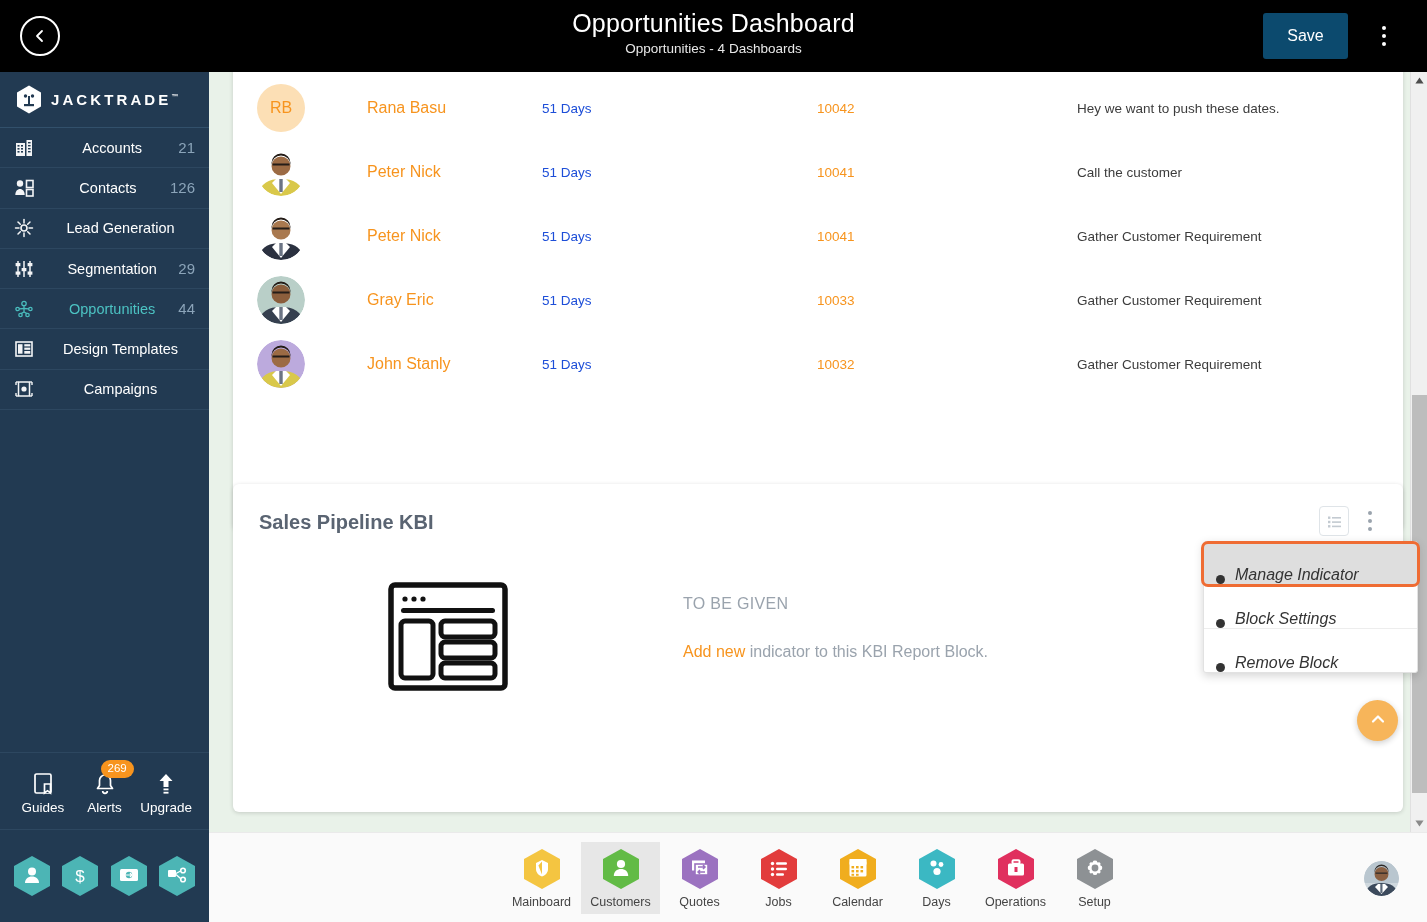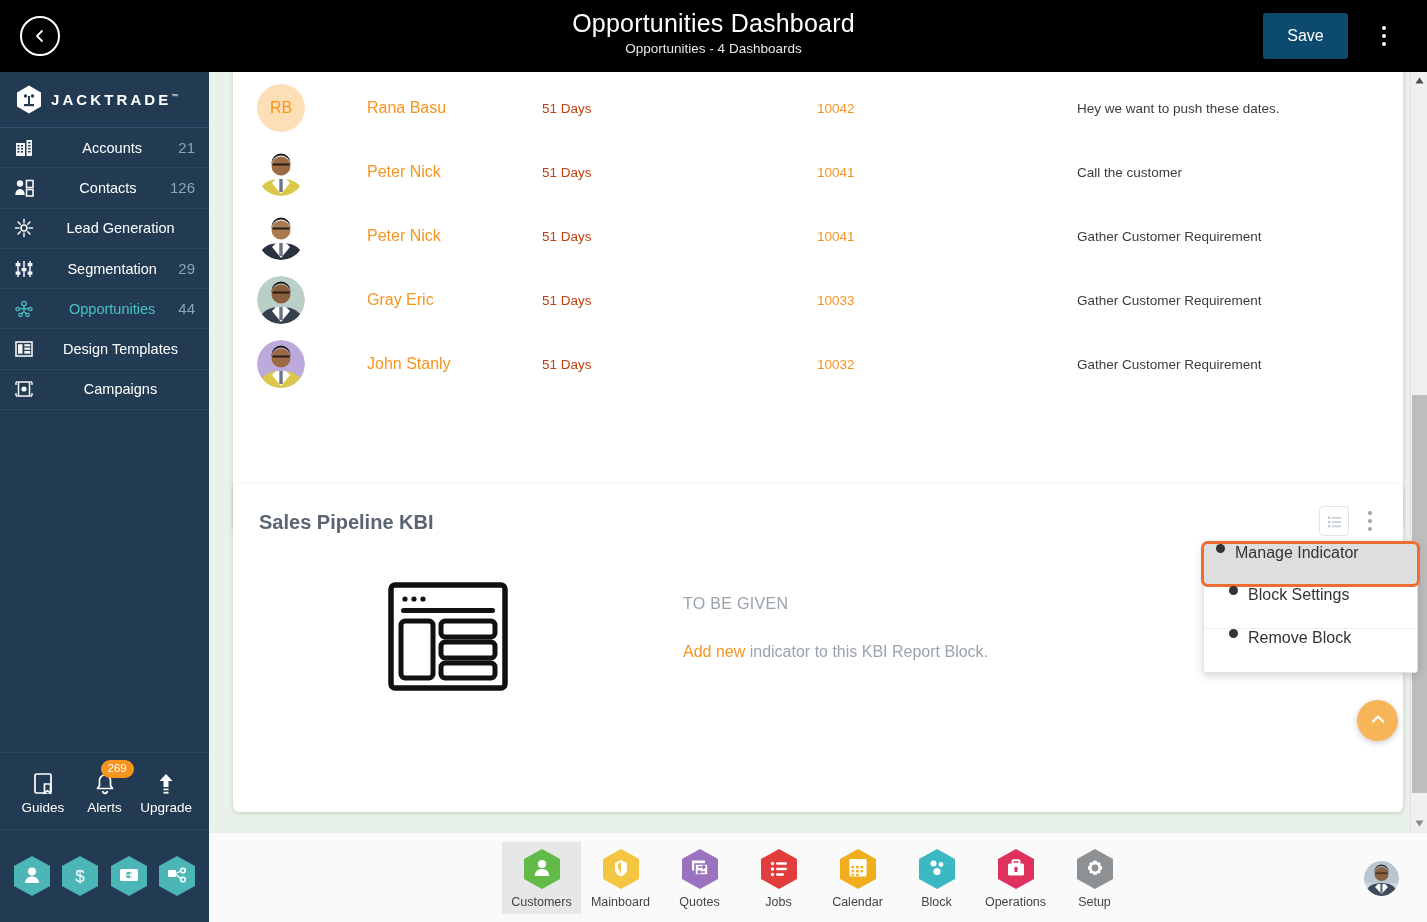--- a/index.html
+++ b/index.html
@@ -103,21 +103,21 @@
   .row {
     display: flex; align-items: center; height: 64px; padding: 0 0 0 24px;
   }
   .cell-av { width: 110px; flex: 0 0 110px; display: flex; align-items: center; }
   .av { width: 48px; height: 48px; border-radius: 50%; overflow: hidden; position: relative; }
   .av-initials {
     width: 48px; height: 48px; border-radius: 50%; background: #fcdfb5;
     color: #f7941e; font-size: 16px; display: flex; align-items: center; justify-content: center;
   }
   .cell-name { width: 175px; flex: 0 0 175px; font-size: 16px; color: #f7941e; cursor: pointer; }
-  .cell-days { width: 275px; flex: 0 0 275px; font-size: 13.5px; color: #c2410c; }
+  .cell-days { width: 275px; flex: 0 0 275px; font-size: 13.5px; color: #1d4ed8; }
   .cell-id   { width: 260px; flex: 0 0 260px; font-size: 13.5px; color: #f7941e; cursor: pointer; }
   .cell-note { flex: 1 1 auto; font-size: 13.5px; color: #3c3c3c; }
 
   .kbi-title {
     position: absolute; left: 26px; top: 27px; font-size: 20px; font-weight: 700; color: #5a6472;
   }
   .kbi-actions { position: absolute; right: 22px; top: 22px; display: flex; align-items: center; gap: 10px; }
   .list-btn {
     width: 30px; height: 30px; border: 1px solid #dfe4e8; border-radius: 4px;
     display: flex; align-items: center; justify-content: center; cursor: pointer; background: #fff;
@@ -135,22 +135,22 @@
   .kbi-add { font-size: 16px; color: #9aa3ad; margin-top: 30px; }
   .kbi-add a { color: #f7941e; text-decoration: none; cursor: pointer; }
 
   
   .ctx-menu {
     position: absolute; left: 1203px; top: 541px; width: 215px;
     background: #fff; border: 1px solid #e2e2e2; border-radius: 3px;
     box-shadow: 0 3px 10px rgba(0,0,0,.17); z-index: 40;
   }
   .ctx-item {
-    height: 43px; display: flex; align-items: flex-start; padding: 0 25px;
-    font-size: 16px; color: #333; cursor: pointer; border-bottom: 1px solid #ededed;
+    height: 43px; display: flex; align-items: flex-end; padding: 0 12px;
+    font-size: 16px; color: #333; cursor: pointer; border-bottom: 1px solid #ededed; font-style: italic;
   }
   .ctx-item:last-child { border-bottom: none; }
   .ctx-item .dot { width: 9px; height: 9px; border-radius: 50%; background: #333; margin-right: 10px; flex: 0 0 9px; }
   .ctx-item.highlight {
     background: #dedede; border: 3px solid #ef6c33; border-radius: 7px;
     height: 46px; margin: -1px -3px; padding-left: 12px;
   }
 
   
   .fab-top {
@@ -598,35 +598,35 @@
     <div class="thumb"></div>
     <div class="arrow-dn">
       <svg width="9" height="7" viewBox="0 0 9 7">
           <polygon points="4.5,6.4 0.4,0.6 8.6,0.6" fill="#8a8a8a"></polygon>
         </svg>
     </div>
   </div>
 
   <div class="bottombar">
     <div class="bb-items" id="bb-items">
+        <div class="bb-item">
+          <span class="hexwrap"><svg width="38" height="42" viewBox="0 0 38 42">
+              <polygon points="19,1 37,11 37,31 19,41 1,31 1,11" fill="#f4c541"></polygon>
+              <path d="M19 12 l6 3 v6 c0 4-3 6.5-6 7.5 c-3-1-6-3.5-6-7.5 v-6 z" fill="#fff"></path>
+              <path d="M19 13.5 l-3.6 4 l3.6 9 z" fill="#f4c541"></path>
+            </svg></span>
+          <span class="bb-label">Mainboard</span>
+        </div>
         <div class="bb-item active">
           <span class="hexwrap"><svg width="38" height="42" viewBox="0 0 38 42">
               <polygon points="19,1 37,11 37,31 19,41 1,31 1,11" fill="#62bb46"></polygon>
               <circle cx="19" cy="16" r="4.1" fill="#fff"></circle>
               <path d="M11.8 28 c0-4.4 3.2-6.9 7.2-6.9 s7.2 2.5 7.2 6.9 z" fill="#fff"></path>
             </svg></span>
           <span class="bb-label">Customers</span>
-        </div>
-        <div class="bb-item">
-          <span class="hexwrap"><svg width="38" height="42" viewBox="0 0 38 42">
-              <polygon points="19,1 37,11 37,31 19,41 1,31 1,11" fill="#f4c541"></polygon>
-              <path d="M19 12 l6 3 v6 c0 4-3 6.5-6 7.5 c-3-1-6-3.5-6-7.5 v-6 z" fill="#fff"></path>
-              <path d="M19 13.5 l-3.6 4 l3.6 9 z" fill="#f4c541"></path>
-            </svg></span>
-          <span class="bb-label">Mainboard</span>
         </div>
         <div class="bb-item">
           <span class="hexwrap"><svg width="38" height="42" viewBox="0 0 38 42">
               <polygon points="19,1 37,11 37,31 19,41 1,31 1,11" fill="#9b72c0"></polygon>
               <rect x="11" y="12.5" width="13" height="10" fill="#fff"></rect>
               <rect x="14" y="16" width="13" height="11" fill="#fff" stroke="#9b72c0" stroke-width="1.6"></rect>
               <path d="M17 19 h7 m-2 -2 l2 2 l-2 2" stroke="#9b72c0" stroke-width="1.5" fill="none"></path>
               <path d="M24 24 h-7 m2 2 l-2 -2 l2 -2" stroke="#9b72c0" stroke-width="1.5" fill="none"></path>
             </svg></span>
           <span class="bb-label">Quotes</span>
@@ -664,21 +664,21 @@
             </svg></span>
           <span class="bb-label">Calendar</span>
         </div>
         <div class="bb-item">
           <span class="hexwrap"><svg width="38" height="42" viewBox="0 0 38 42">
               <polygon points="19,1 37,11 37,31 19,41 1,31 1,11" fill="#3bb8c3"></polygon>
               <circle cx="15.5" cy="15.5" r="3" fill="#fff"></circle>
               <circle cx="23" cy="16.5" r="2.4" fill="#fff"></circle>
               <circle cx="19" cy="23.5" r="3.6" fill="#fff"></circle>
             </svg></span>
-          <span class="bb-label">Block</span>
+          <span class="bb-label">Days</span>
         </div>
         <div class="bb-item">
           <span class="hexwrap"><svg width="38" height="42" viewBox="0 0 38 42">
               <polygon points="19,1 37,11 37,31 19,41 1,31 1,11" fill="#e0305e"></polygon>
               <rect x="11" y="15.5" width="16" height="12" rx="1.5" fill="#fff"></rect>
               <rect x="15.5" y="12.3" width="7" height="3.5" rx="1" fill="none" stroke="#fff" stroke-width="2"></rect>
               <rect x="17.5" y="19" width="3" height="5" fill="#e0305e"></rect>
             </svg></span>
           <span class="bb-label">Operations</span>
         </div>

